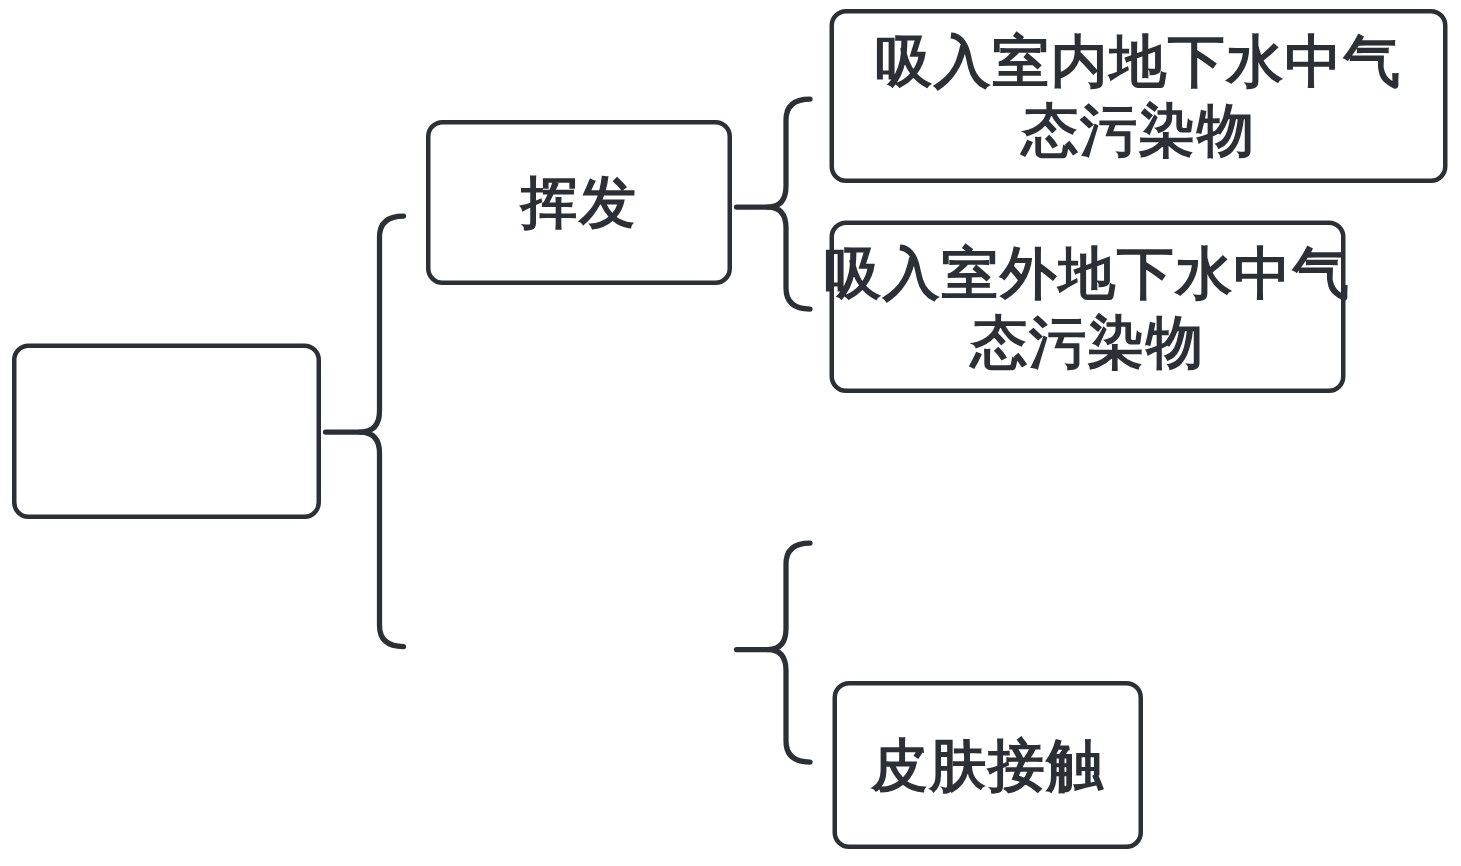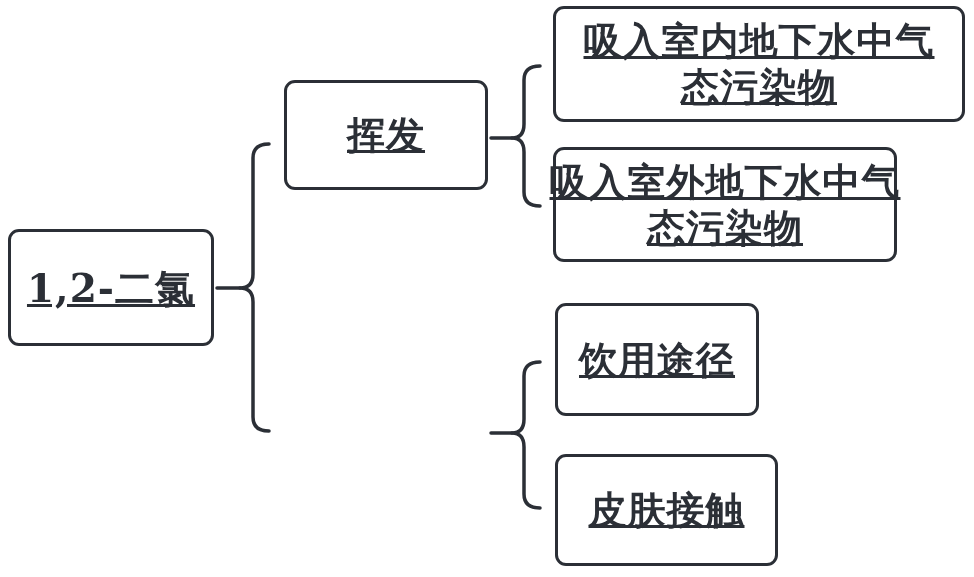--- a/index.html
+++ b/index.html
@@ -32,21 +32,20 @@
     flex-direction: column;
     justify-content: center;
     align-items: center;
     text-align: center;
   }
   .node .line {
     font-size: 38px;
     line-height: 46px;
     letter-spacing: 1px;
     white-space: nowrap;
-    text-decoration: underline;
   }
   .node.root .line {
     font-size: 39px;
   }
 </style>
 </head>
 <body>
 
 <div class="canvas">
 
@@ -59,39 +58,35 @@
       <path d="M 491,138 L 512,138"></path>
       <path d="M 540,66 Q 524,66 524,80 L 524,124 Q 524,138 512,138 Q 524,138 524,152 L 524,192 Q 524,206 540,206"></path>
     </g>
     <g fill="none" stroke-width="3.5" stroke-linecap="round" stroke-linejoin="round" stroke="#2b2f36">
       <path d="M 491,433 L 512,433"></path>
       <path d="M 540,362 Q 524,362 524,376 L 524,419 Q 524,433 512,433 Q 524,433 524,447 L 524,494 Q 524,508 540,508"></path>
     </g>
   </svg>
 
   <div class="node root" style="left:8px; top:229px; width:206px; height:117px;">
-    <div class="line">1,2-二氯</div>
   </div>
 
   <div class="node" style="left:284px; top:80px; width:204px; height:110px;text-align:center;">
     <div class="line">挥发</div>
   </div>
 
 
   <div class="node" style="left:553px; top:6px; width:412px; height:116px;">
     <div class="line">吸入室内地下水中气</div>
     <div class="line">态污染物</div>
   </div>
 
   <div class="node" style="left:553px; top:147px; width:344px; height:115px;">
     <div class="line">吸入室外地下水中气</div>
     <div class="line">态污染物</div>
   </div>
 
-  <div class="node" style="left:555px; top:303px; width:204px; height:113px;">
-    <div class="line">饮用途径</div>
-  </div>
 
-  <div class="node" style="left:555px; top:454px; width:223px; height:112px;">
+  <div class="node" style="left:555px; top:454px; width:207px; height:112px;">
     <div class="line">皮肤接触</div>
   </div>
 
 </div>
 
 </body></html>

